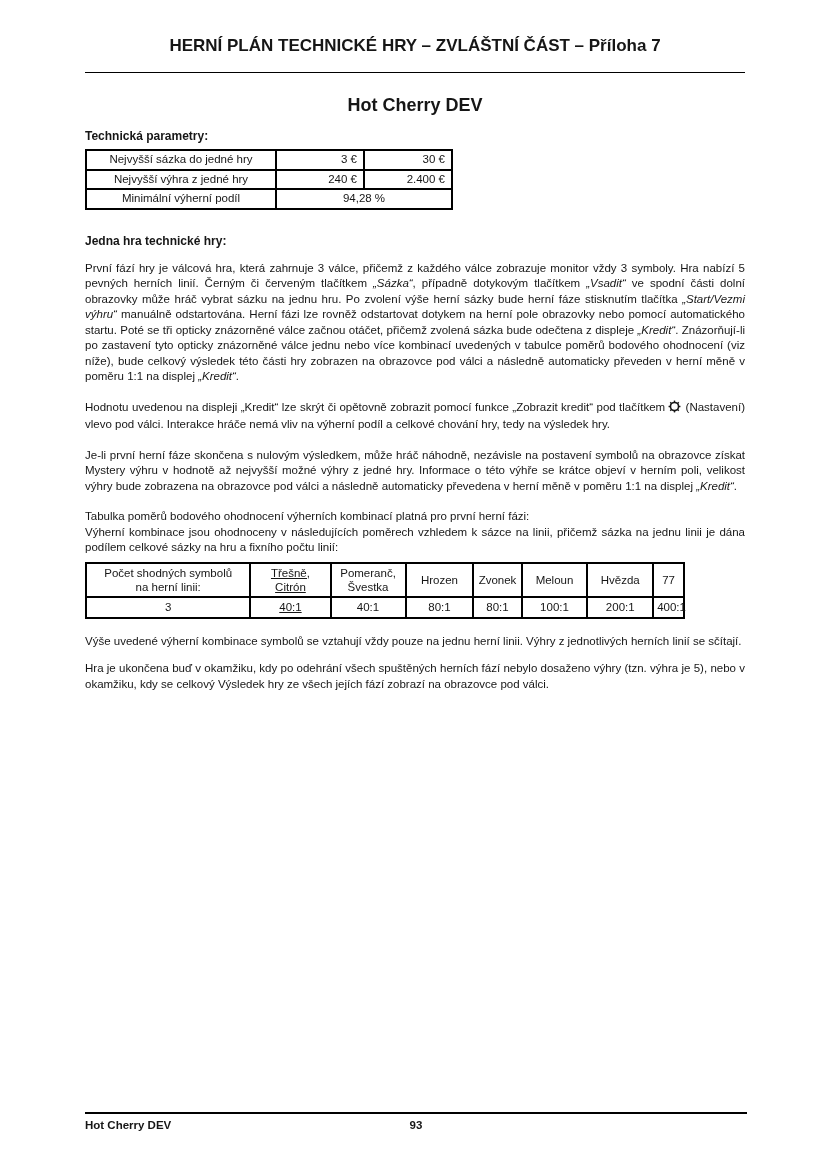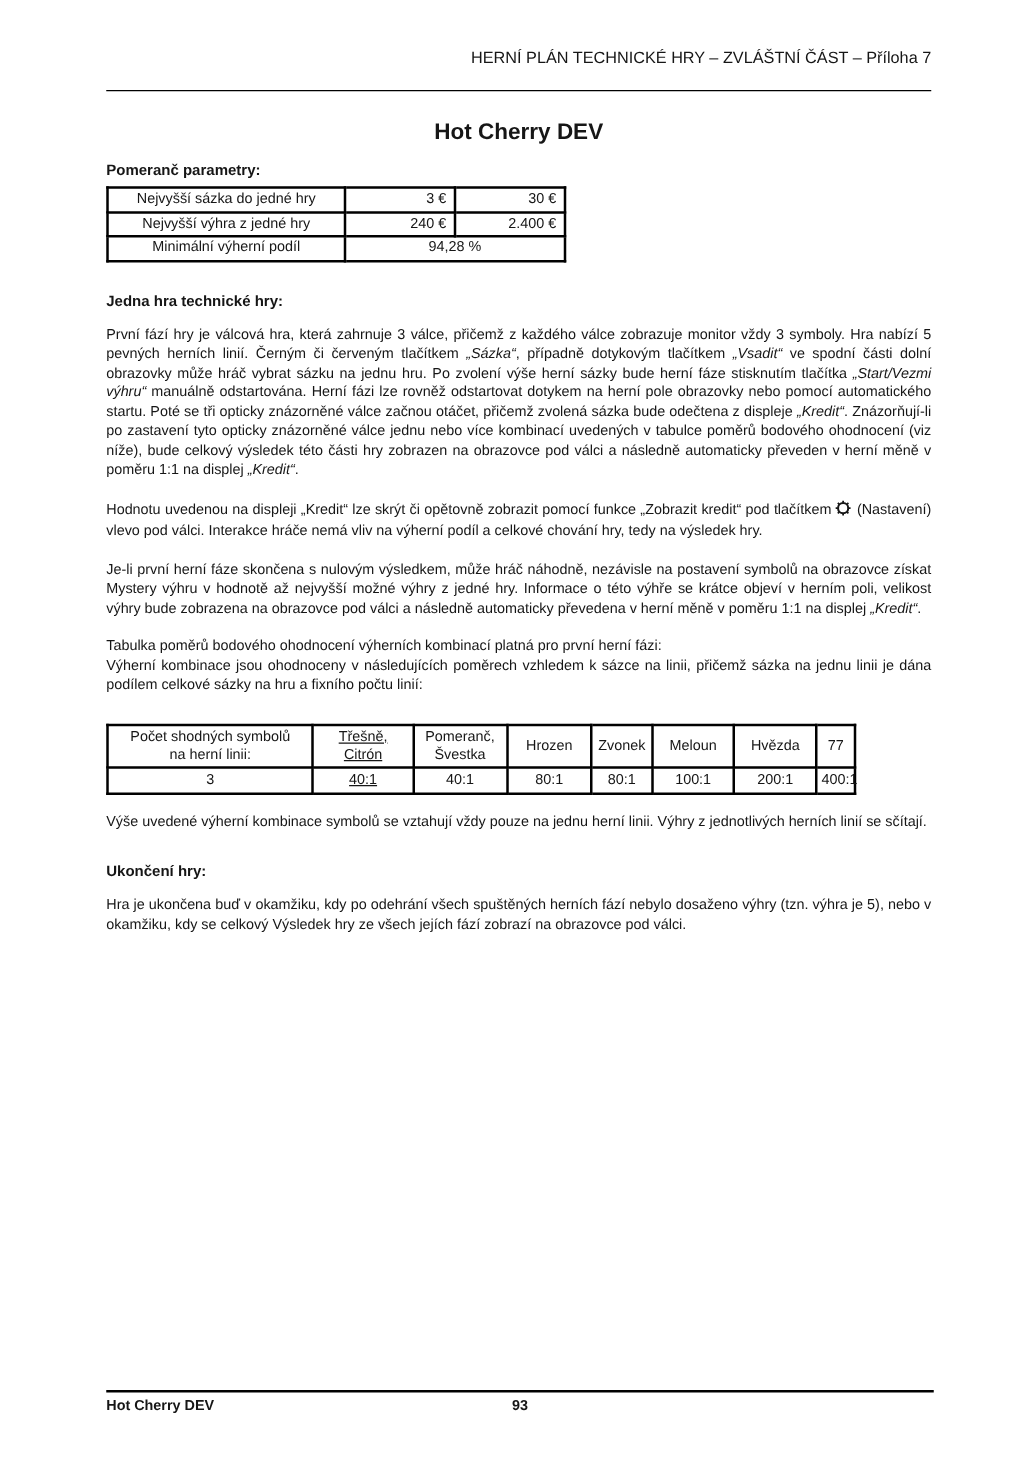--- a/index.html
+++ b/index.html
@@ -10,21 +10,21 @@
     height: 1169px;
     background: #ffffff;
     overflow: hidden;
     font-family: "Liberation Sans", sans-serif;
     font-size: 11.5px;
     line-height: 15.5px;
     color: #161616;
   }
   .inner { padding: 38px 82px 0 85px; }
 
-  .header { text-align: right; font-weight: normal; font-size: 13px; line-height: 15px; }
+  .header { text-align: center; font-weight: bold; font-size: 17px; line-height: 15px; }
   .hgap { margin-right: 24px; }
 
   .rule { border-top: 1px solid #000; margin-top: 19px; }
 
   .title { text-align: center; font-size: 18px; line-height: 23px; font-weight: bold; margin-top: 21px; }
 
   .sec-h { font-weight: bold; font-size: 12px; line-height: 15px; margin-top: 12px; }
   .sec-h.sp { margin-top: 24px; }
 
   table { border-collapse: collapse; font-size: 11.5px; color: #161616; }
@@ -41,21 +41,21 @@
   p.tight { margin-top: 12px; }
   p.nmt { margin-top: 0; }
   .it { font-style: italic; }
 
   .gear {
     display: inline-block;
     vertical-align: -2px;
     margin: 0 1px 0 3px;
   }
 
-  .payout { margin-top: 22px; table-layout: fixed; width: 600px; }
+  .payout { margin-top: 6px; table-layout: fixed; width: 600px; }
   .payout td { border: 2px solid #000; text-align: center; padding: 2px 3px; line-height: 14px; }
   .payout .c0 { width: 160px; }
   .payout .c1 { width: 78px; text-decoration: underline; }
   .payout .c2 { width: 73px; }
   .payout .c3 { width: 66px; }
   .payout .c4 { width: 47px; }
   .payout .c5 { width: 64px; }
   .payout .c6 { width: 64px; }
   .payout .c7 { width: 30px; }
   .payout .drow td { height: 21px; }
@@ -83,21 +83,21 @@
   <div class="inner">
 
     <div class="header">
       <div>HERNÍ PLÁN TECHNICKÉ HRY – ZVLÁŠTNÍ ČÁST – Příloha 7</div>
     </div>
 
     <div class="rule"></div>
 
     <div class="title">Hot Cherry DEV</div>
 
-    <div class="sec-h">Pomeranč parametry:</div>
+    <div class="sec-h">Technická parametry:</div>
 
     <table class="params">
       <tbody>
         <tr>
           <td class="lblcol">Nejvyšší sázka do jedné hry</td>
           <td class="val">3 €</td>
           <td class="val">30 €</td>
         </tr>
         <tr>
           <td class="lblcol">Nejvyšší výhra z jedné hry</td>
@@ -163,21 +163,20 @@
           <td class="c4">80:1</td>
           <td class="c5">100:1</td>
           <td class="c6">200:1</td>
           <td class="c7">400:1</td>
         </tr>
       </tbody>
     </table>
 
     <p>Výše uvedené výherní kombinace symbolů se vztahují vždy pouze na jednu herní linii. Výhry z jednotlivých herních linií se sčítají.</p>
 
-    <div class="sec-h sp">Ukončení hry:</div>
 
     <p class="tight">Hra je ukončena buď v okamžiku, kdy po odehrání všech spuštěných herních fází nebylo dosaženo výhry (tzn. výhra je 5), nebo v okamžiku, kdy se celkový Výsledek hry ze všech jejích fází zobrazí na obrazovce pod válci.</p>
 
 
   </div>
 
   <div class="footer">
     <span class="fl">Hot Cherry DEV</span>
     <span class="fp">93</span>
   </div>

